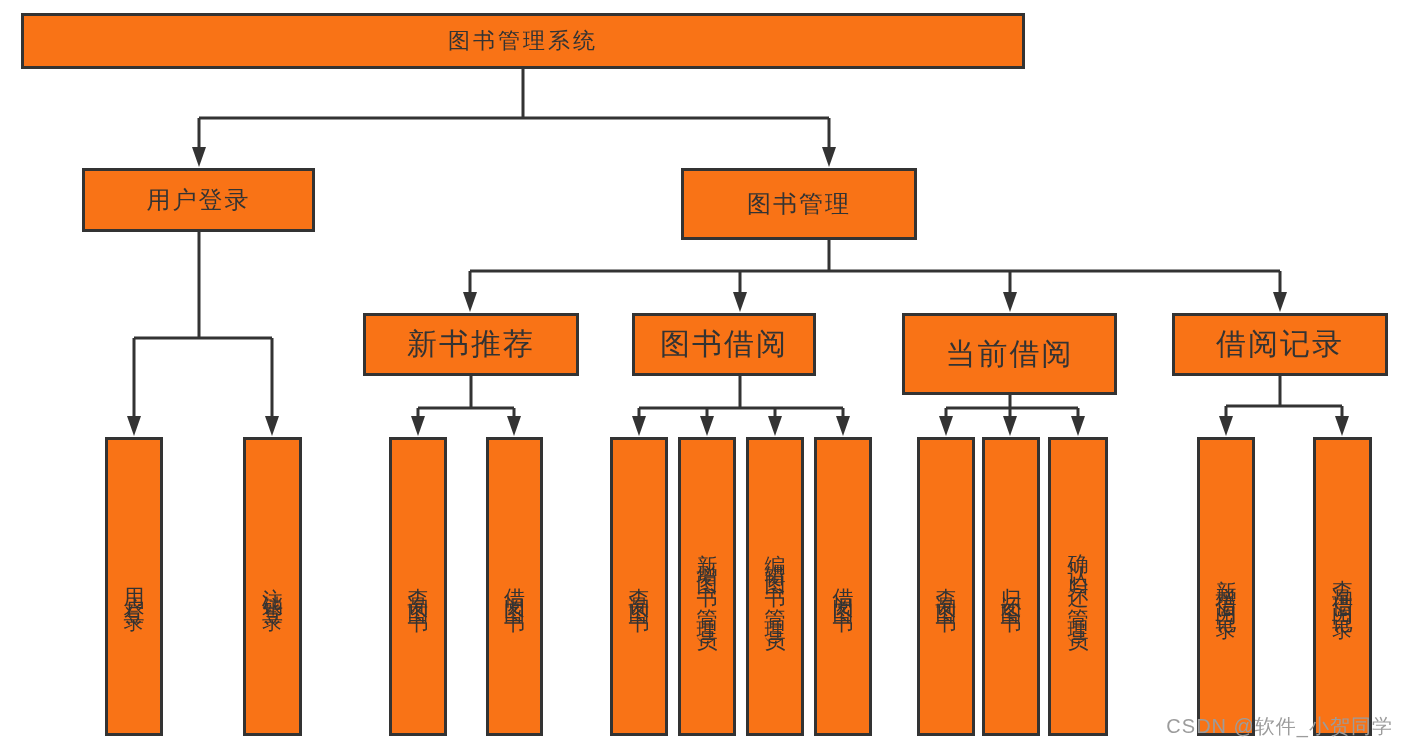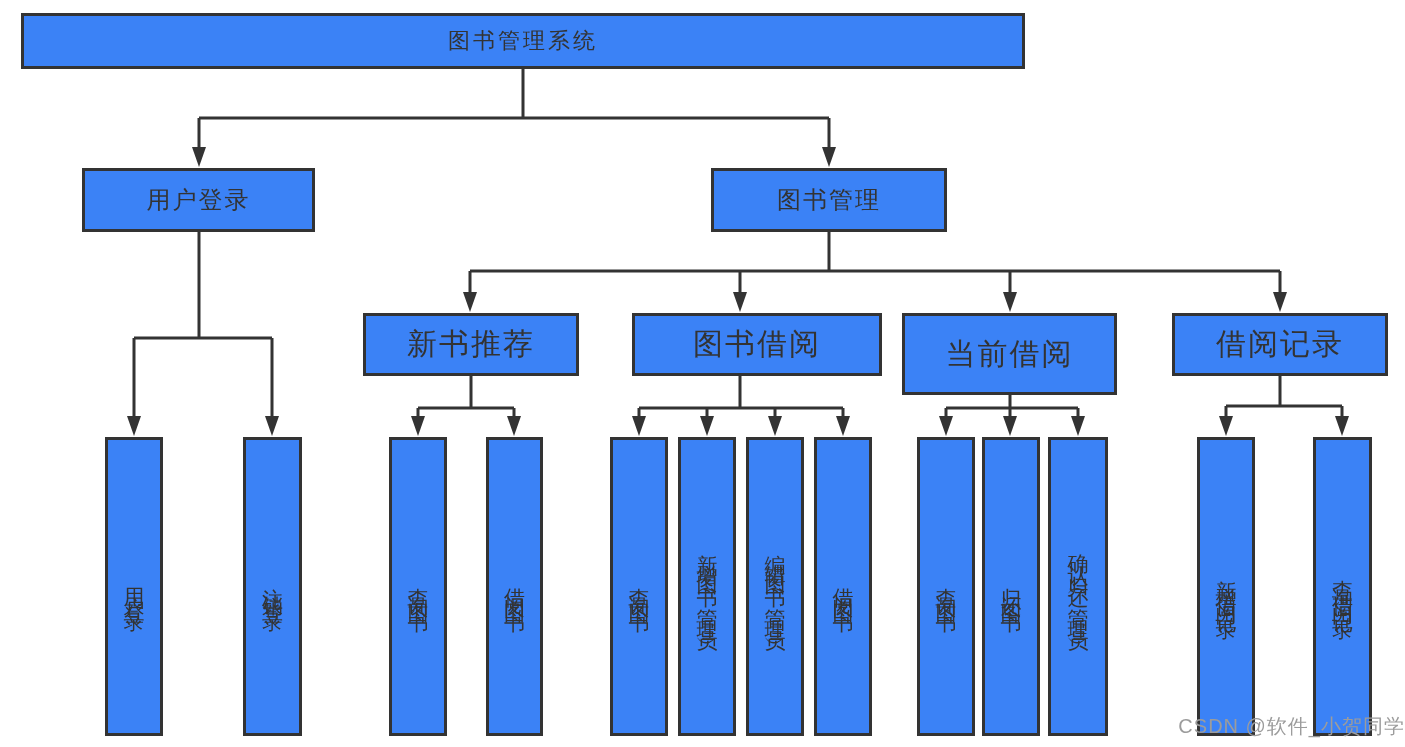--- a/index.html
+++ b/index.html
@@ -15,41 +15,41 @@
     background: #ffffff;
     overflow: hidden;
   }
   svg.connectors {
     position: absolute;
     left: 0; top: 0;
     width: 1405px; height: 747px;
   }
   .box {
     position: absolute;
-    background: #3b82f6;
+    background: #f97316;
     border: 3px solid #333333;
     display: flex;
     align-items: center;
     justify-content: center;
   }
   .box span { white-space: nowrap; }
   .root-box span { font-size: 22px; letter-spacing: 3px; }
   .l2 span { font-size: 24px; letter-spacing: 2px; }
   .l3 span { font-size: 30px; letter-spacing: 2px; }
   .leaf span {
     writing-mode: vertical-rl;
     text-orientation: mixed;
     font-size: 21px;
     letter-spacing: 8px;
     white-space: normal;
   }
   .leaf.long span { letter-spacing: 11px; }
   .watermark {
     position: absolute;
-    right: 0;
+    right: 12px;
     bottom: 7px;
     font-size: 20px;
     letter-spacing: 1px;
     color: #9c9c9c;
     z-index: 5;
   }
 </style>
 </head>
 <body>
 
@@ -95,28 +95,28 @@
     </g>
   </svg>
 
   <div class="box h root-box" style="left:21px;top:13px;width:1004px;height:56px">
     <span>图书管理系统</span>
   </div>
 
   <div class="box h l2" style="left:82px;top:168px;width:233px;height:64px">
     <span>用户登录</span>
   </div>
-  <div class="box h l2" style="left:711px;top:168px;width:236px;height:64px">
+  <div class="box h l2" style="left:681px;top:168px;width:236px;height:72px">
     <span>图书管理</span>
   </div>
 
   <div class="box h l3" style="left:363px;top:313px;width:216px;height:63px">
     <span>新书推荐</span>
   </div>
-  <div class="box h l3" style="left:632px;top:313px;width:250px;height:63px">
+  <div class="box h l3" style="left:632px;top:313px;width:184px;height:63px">
     <span>图书借阅</span>
   </div>
   <div class="box h l3" style="left:902px;top:313px;width:215px;height:82px">
     <span>当前借阅</span>
   </div>
   <div class="box h l3" style="left:1172px;top:313px;width:216px;height:63px">
     <span>借阅记录</span>
   </div>
 
   <div class="box leaf" style="left:105px;top:437px;width:58px;height:299px">

